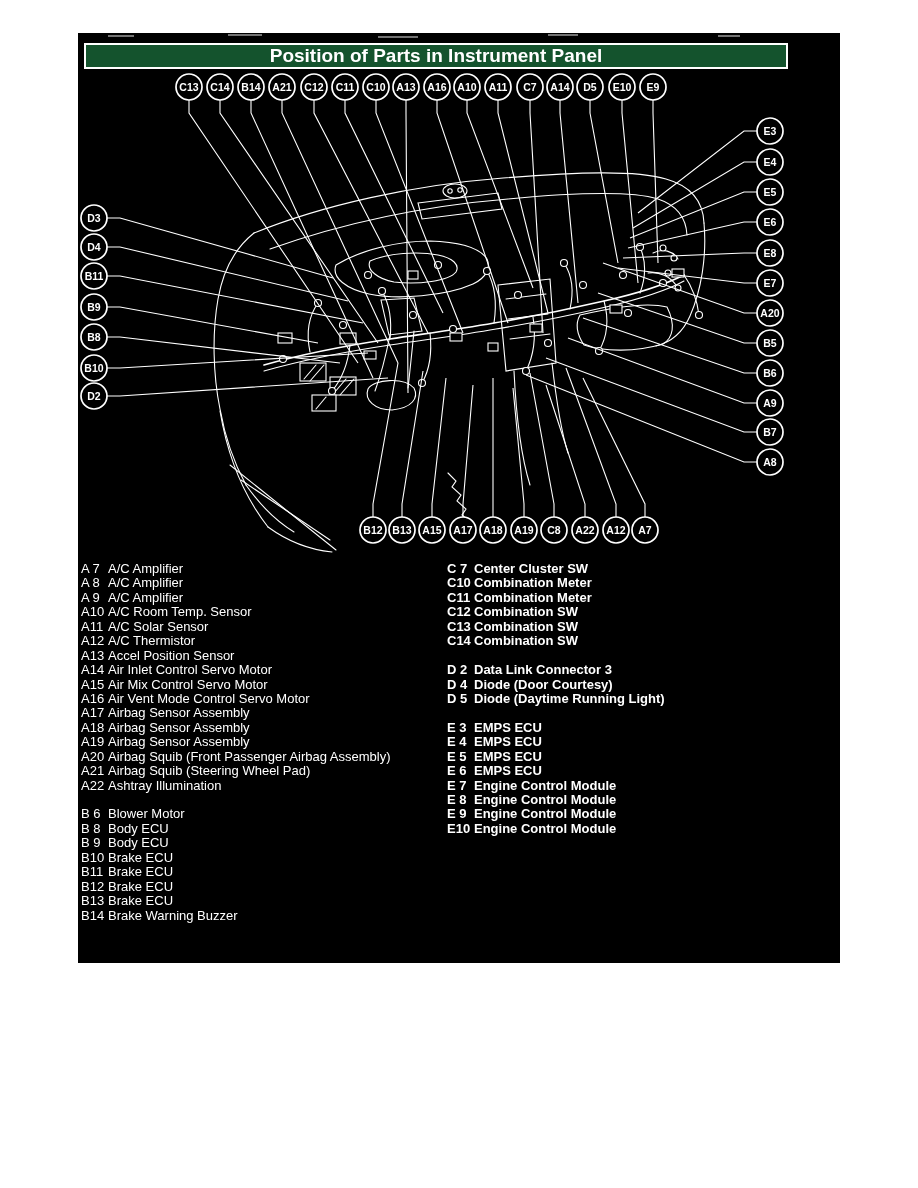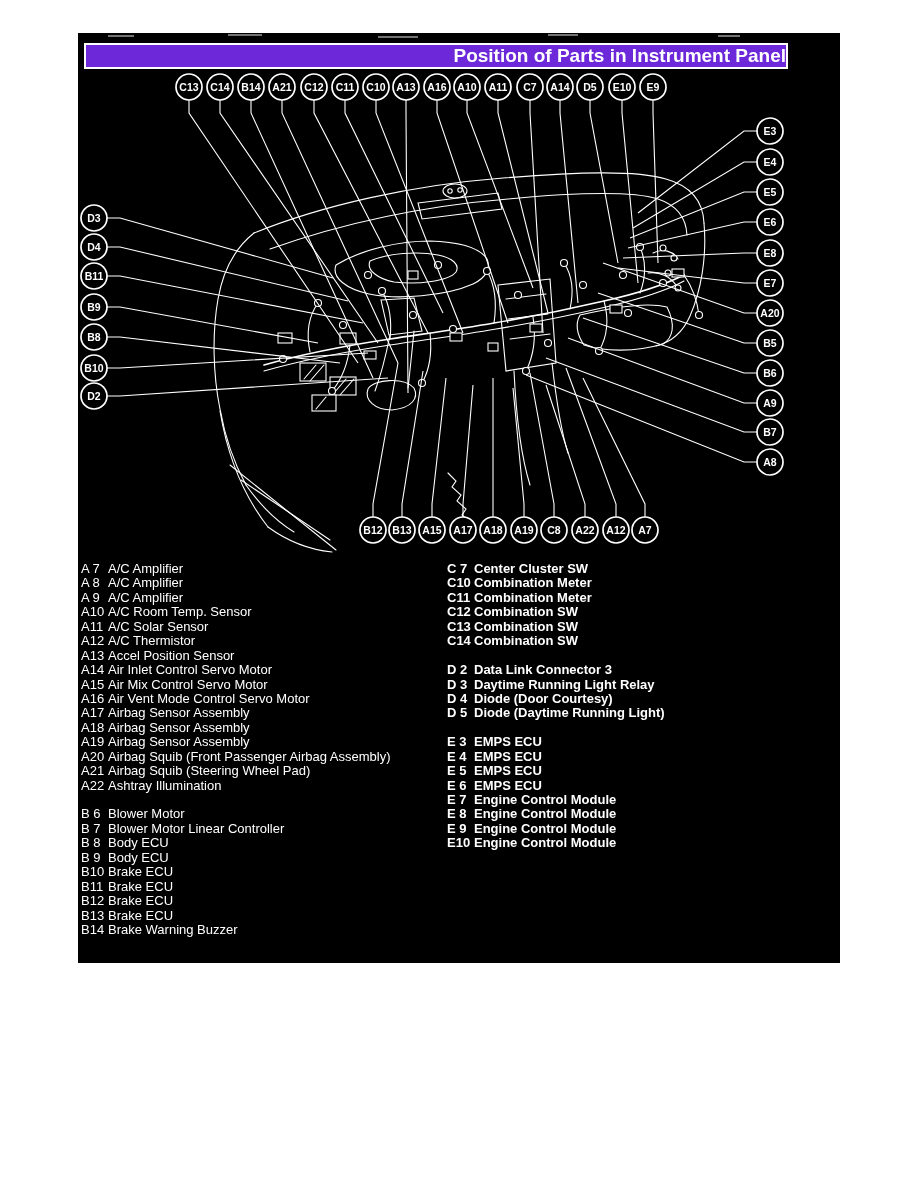--- a/index.html
+++ b/index.html
@@ -14,22 +14,22 @@
     position:absolute;
     left:78px;top:33px;
     width:762px;height:930px;
     background:#000000;
   }
   .title-box{
     position:absolute;
     left:6px;top:10px;
     width:700px;height:22px;
     border:2px solid #ffffff;
-    background:#6d28d9;
-    display:flex;align-items:center;justify-content:flex-end;
+    background:#14532d;
+    display:flex;align-items:center;justify-content:center;
     z-index:3;
   }
   .title-box span{
     color:#ffffff;
     font-size:19px;
     font-weight:bold;
     letter-spacing:0px;
     white-space:nowrap;
   }
   svg.diagram{
@@ -488,24 +488,20 @@
     </div>
       <div class="legend-row">
       <span class="lid"></span>
       <span class="lname"></span>
     </div>
       <div class="legend-row">
       <span class="lid">B 6</span>
       <span class="lname">Blower Motor</span>
     </div>
       <div class="legend-row">
-      <span class="lid">B 7</span>
-      <span class="lname">Blower Motor Linear Controller</span>
-    </div>
-      <div class="legend-row">
       <span class="lid">B 8</span>
       <span class="lname">Body ECU</span>
     </div>
       <div class="legend-row">
       <span class="lid">B 9</span>
       <span class="lname">Body ECU</span>
     </div>
       <div class="legend-row">
       <span class="lid">B10</span>
       <span class="lname">Brake ECU</span>
@@ -554,24 +550,20 @@
     </div>
       <div class="legend-row">
       <span class="lid"></span>
       <span class="lname"></span>
     </div>
       <div class="legend-row">
       <span class="lid">D 2</span>
       <span class="lname">Data Link Connector 3</span>
     </div>
       <div class="legend-row">
-      <span class="lid">D 3</span>
-      <span class="lname">Daytime Running Light Relay</span>
-    </div>
-      <div class="legend-row">
       <span class="lid">D 4</span>
       <span class="lname">Diode (Door Courtesy)</span>
     </div>
       <div class="legend-row">
       <span class="lid">D 5</span>
       <span class="lname">Diode (Daytime Running Light)</span>
     </div>
       <div class="legend-row">
       <span class="lid"></span>
       <span class="lname"></span>

